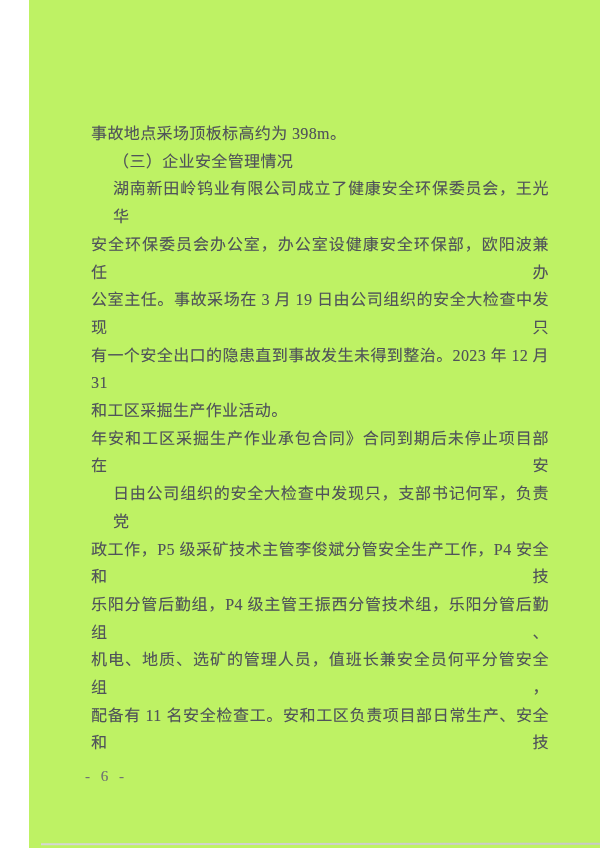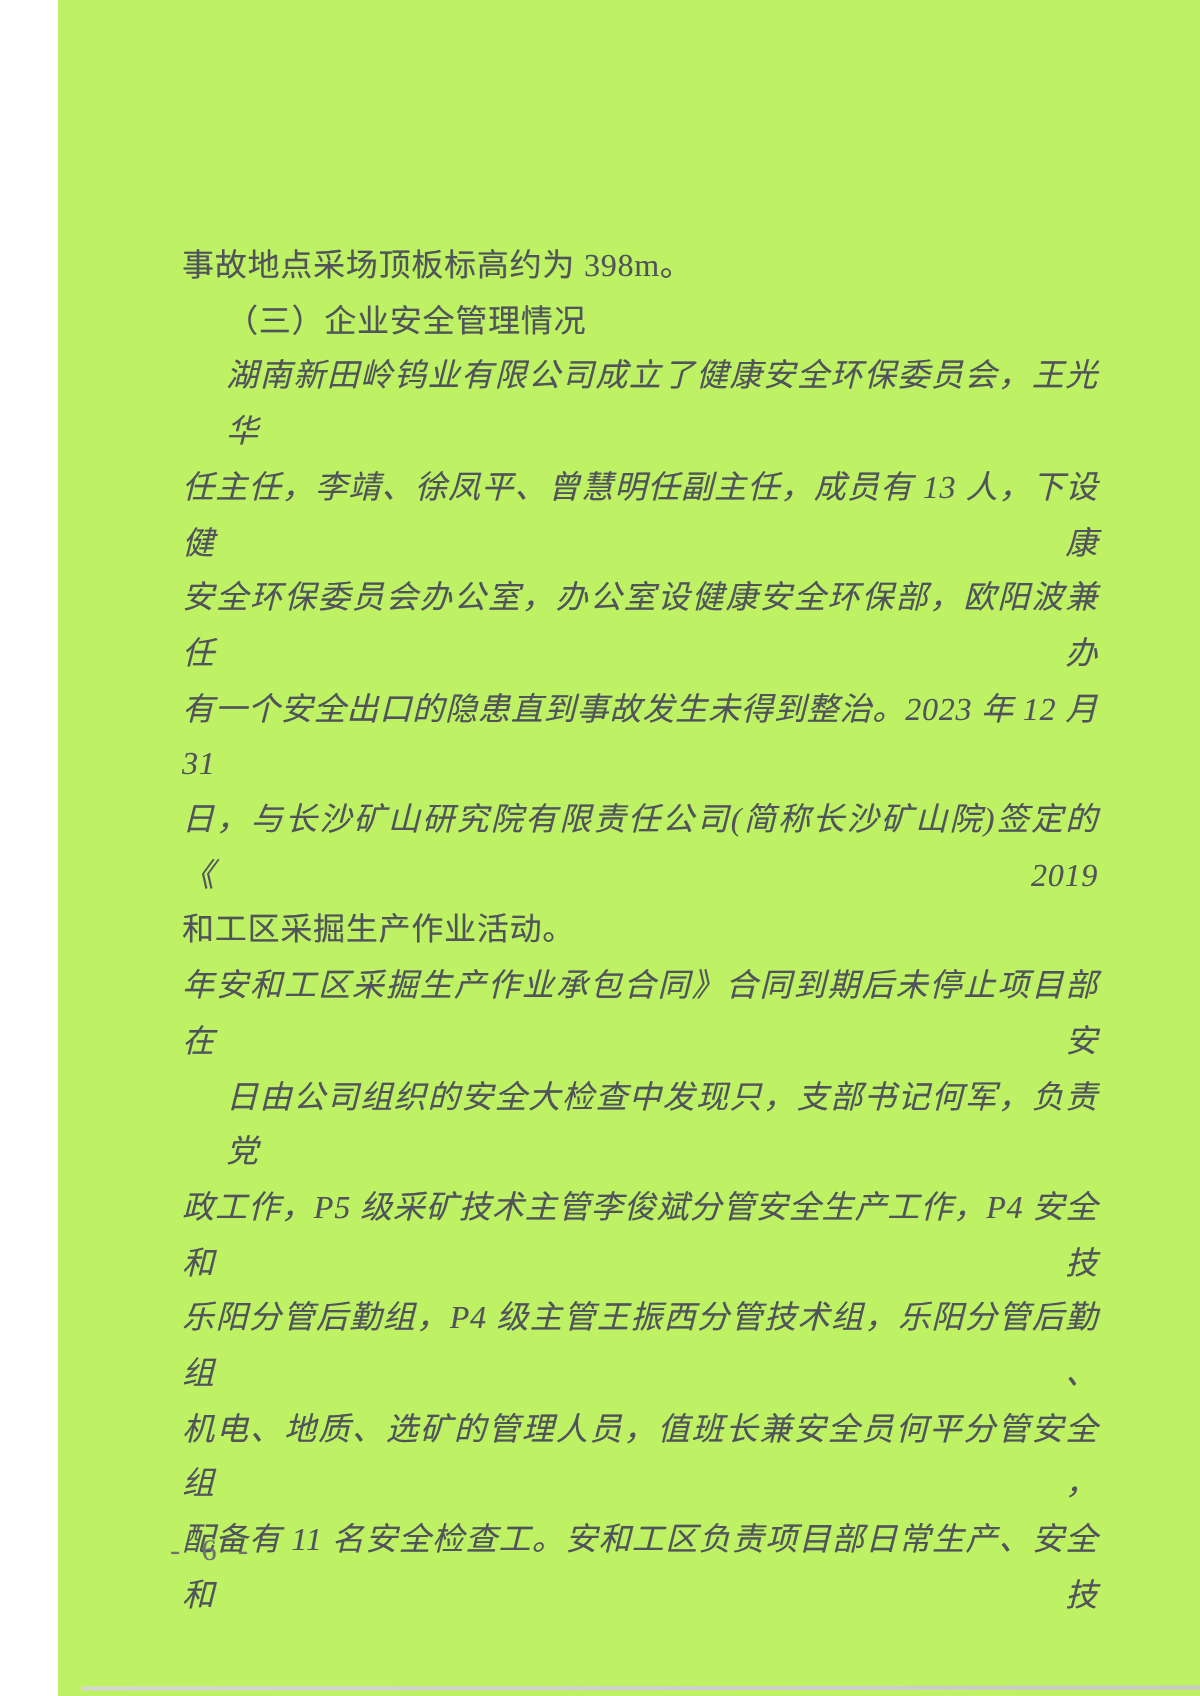--- a/index.html
+++ b/index.html
@@ -35,21 +35,20 @@
     box-sizing: border-box;
     width: 458px;
     white-space: nowrap;
     text-align: left;
   }
   
   .line.fill {
     white-space: normal;
     text-align: justify;
     text-align-last: justify;
-    font-style: italic;
   }
   .line.indent {
     padding-left: 22px;
   }
   .page-number {
     position: absolute;
     left: 56px;
     top: 768px;
     font-size: 15px;
     letter-spacing: 3.5px;
@@ -95,24 +94,23 @@
   }
 </style>
 </head>
 <body>
 
 <div class="sheet">
   <div class="doc-body">
       <div class="line">事故地点采场顶板标高约为 398m。</div>
       <div class="line indent">（三）企业安全管理情况</div>
       <div class="line fill indent">湖南新田岭钨业有限公司成立了健康安全环保委员会，王光华</div>
-      <div class="line fill">任主任，李靖、徐凤平、曾慧明任副主任，成员有 13 人，下设健康</div>
       <div class="line fill">安全环保委员会办公室，办公室设健康安全环保部，欧阳波兼任办</div>
+      <div class="line fill">公室主任。事故采场在 3 月 19 日由公司组织的安全大检查中发现只</div>
       <div class="line fill">有一个安全出口的隐患直到事故发生未得到整治。2023 年 12 月 31</div>
-      <div class="line fill">日，与长沙矿山研究院有限责任公司(简称长沙矿山院)签定的《2019</div>
       <div class="line">和工区采掘生产作业活动。</div>
       <div class="line fill">年安和工区采掘生产作业承包合同》合同到期后未停止项目部在安</div>
       <div class="line fill indent">日由公司组织的安全大检查中发现只，支部书记何军，负责党</div>
       <div class="line fill">政工作，P5 级采矿技术主管李俊斌分管安全生产工作，P4 安全和技</div>
       <div class="line fill">乐阳分管后勤组，P4 级主管王振西分管技术组，乐阳分管后勤组、</div>
       <div class="line fill">机电、地质、选矿的管理人员，值班长兼安全员何平分管安全组，</div>
       <div class="line fill">配备有 11 名安全检查工。安和工区负责项目部日常生产、安全和技</div>
     </div>
   <div class="page-number">- 6 -</div>
   <div class="scan-margin-right"></div>

